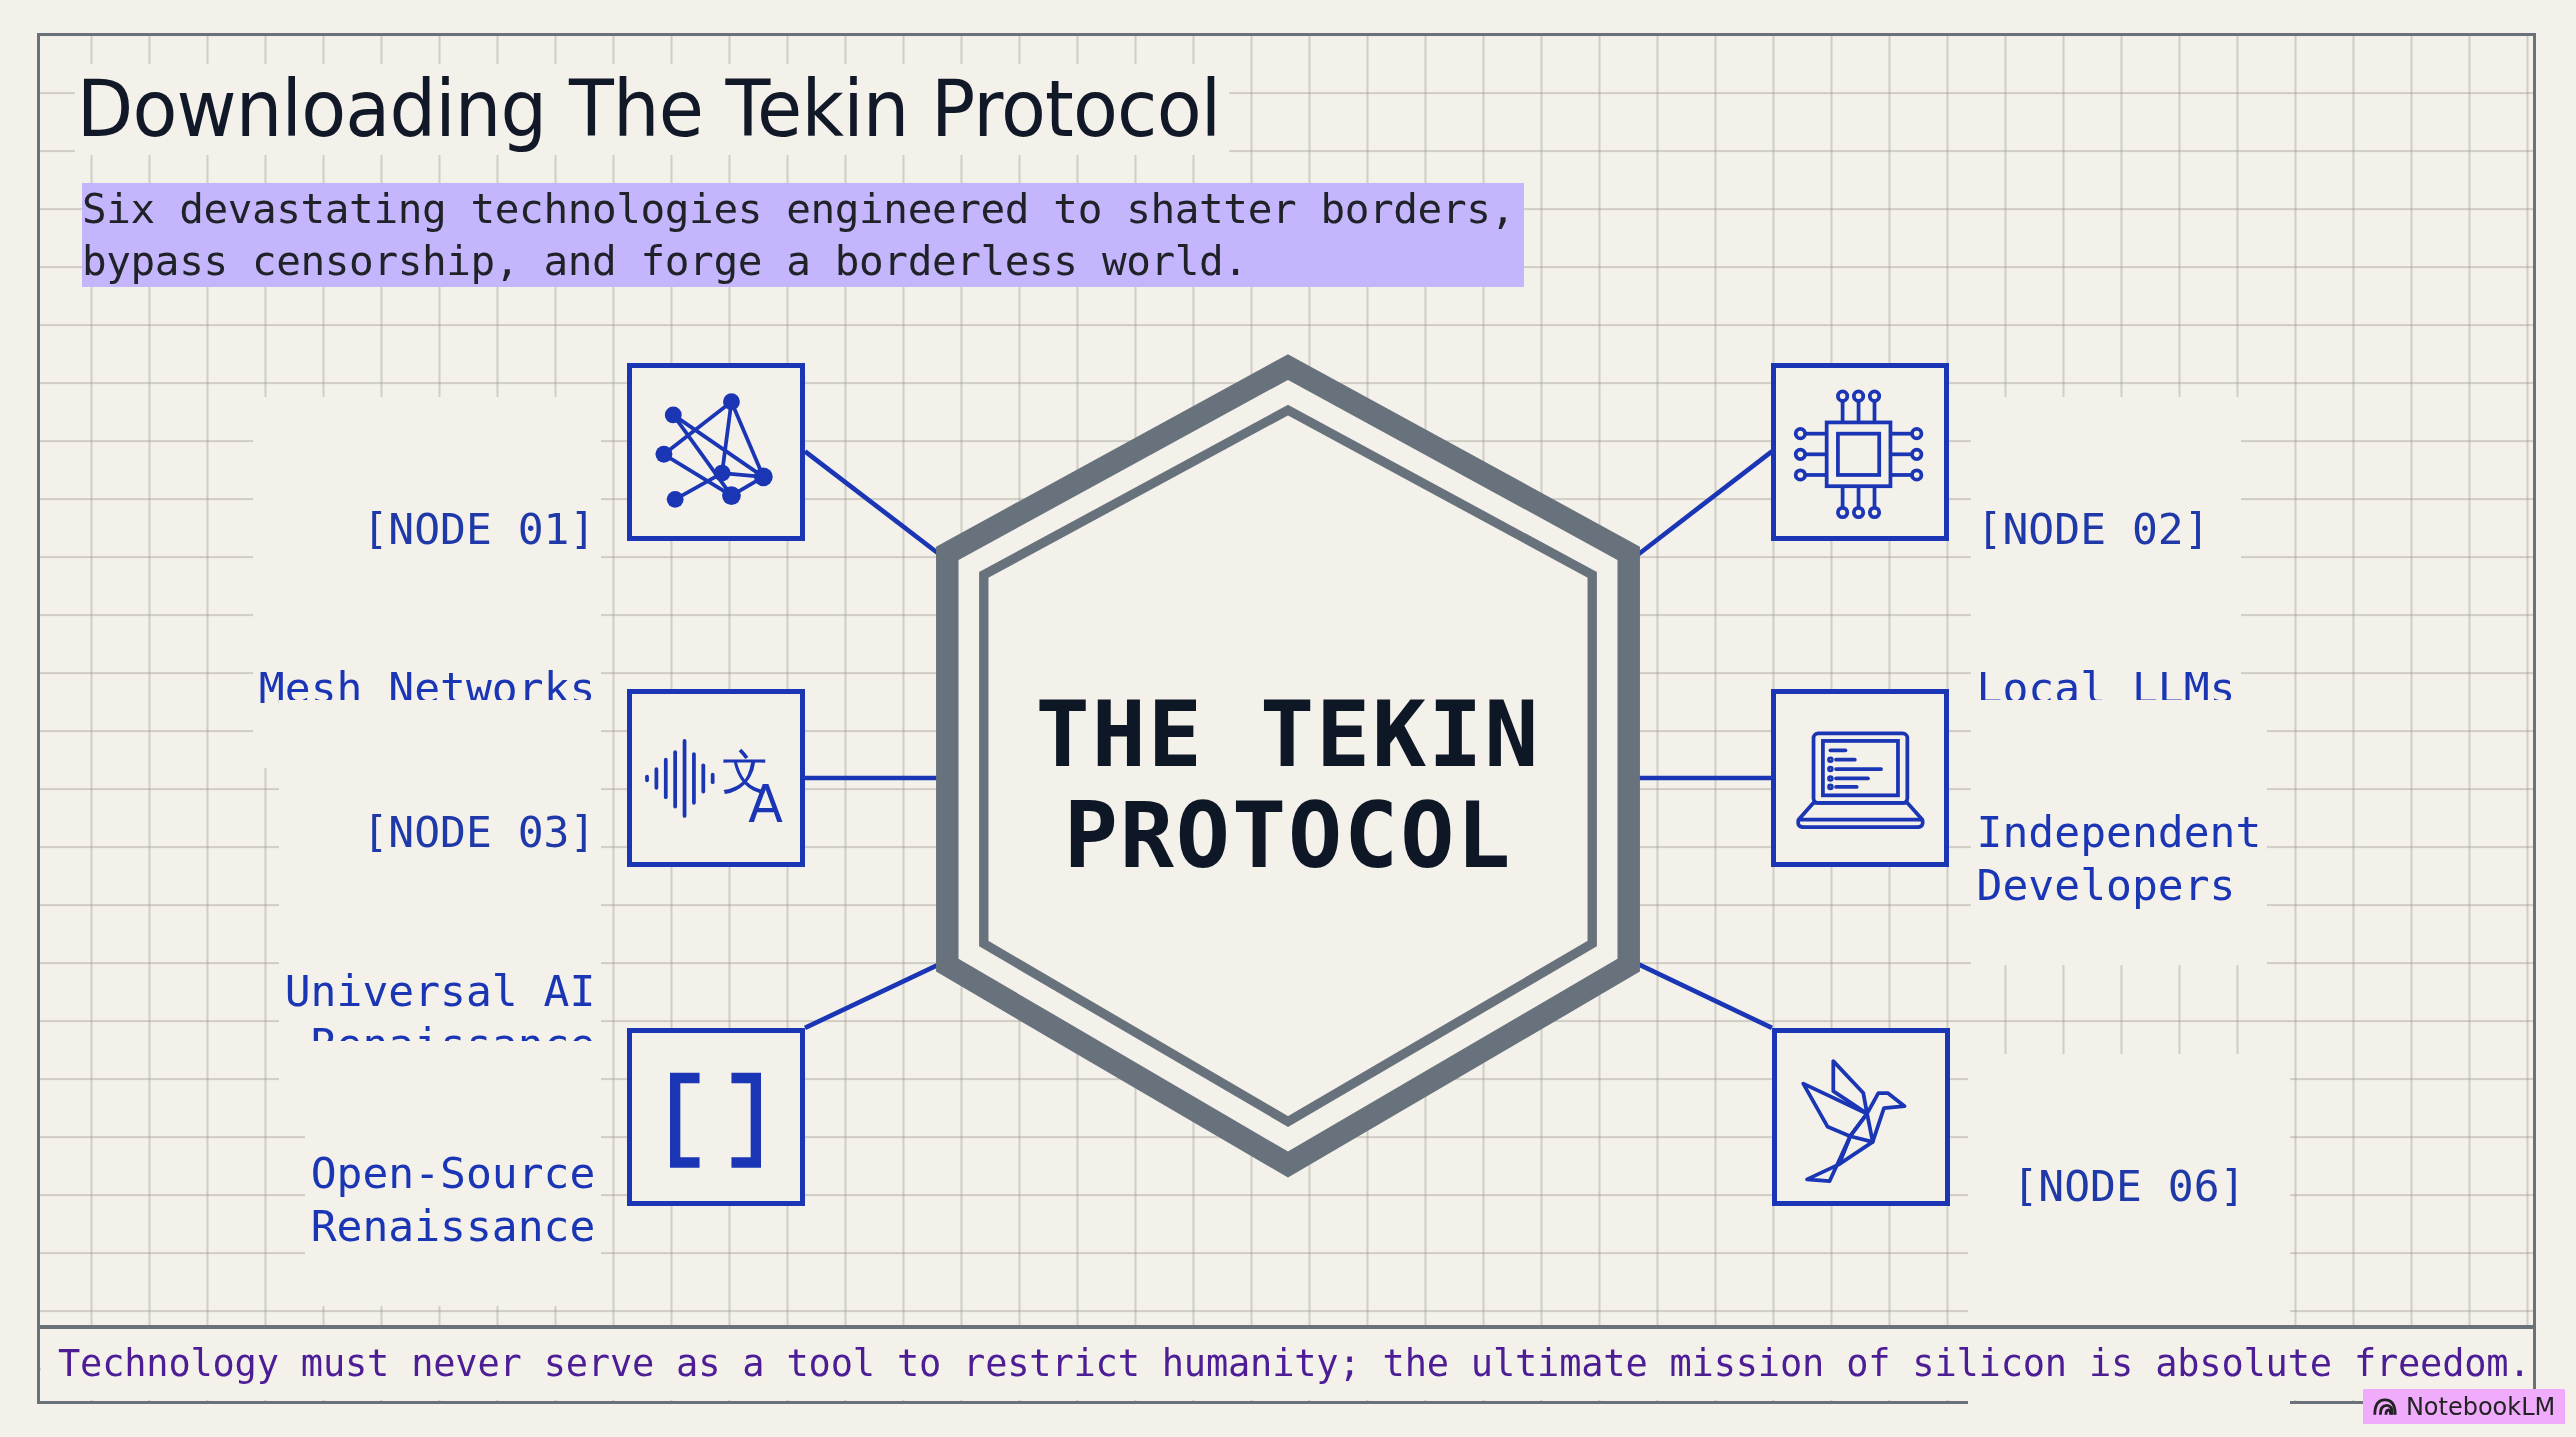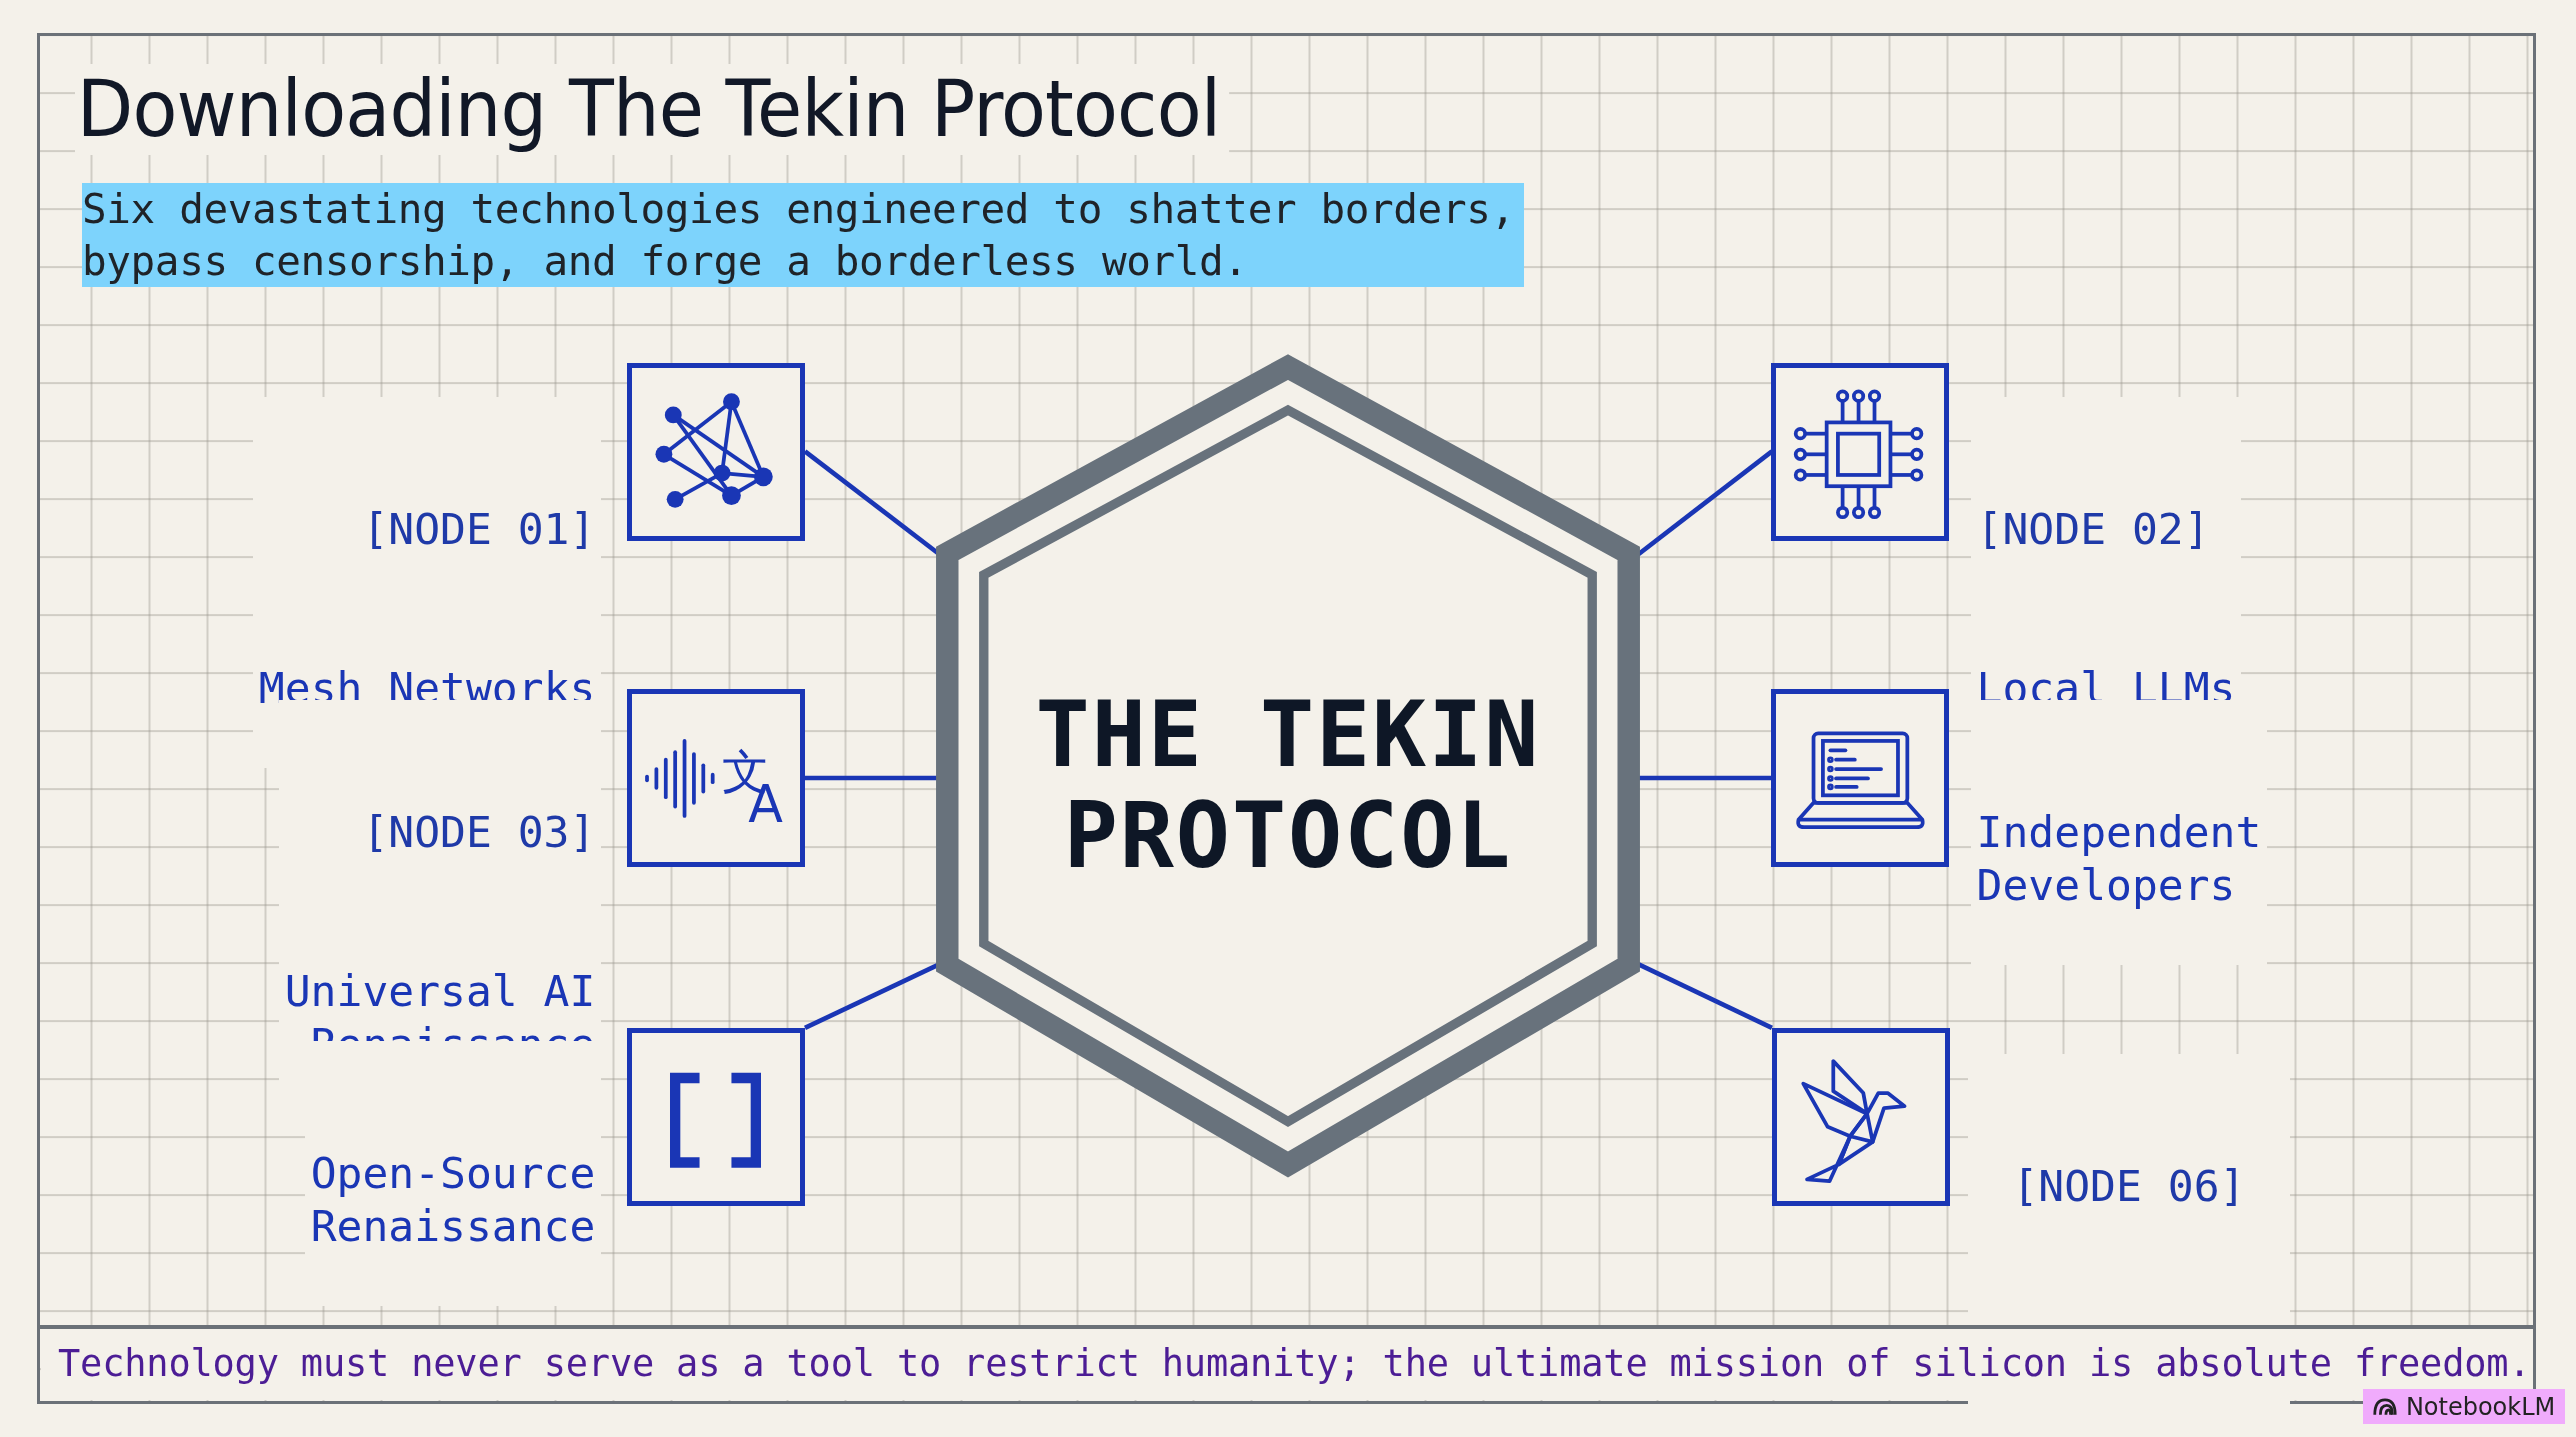--- a/index.html
+++ b/index.html
@@ -21,21 +21,21 @@
   .title {
     position: absolute; left: 75px; top: 64px; margin: 0;
     font-family: "DejaVu Sans", "Liberation Sans", sans-serif;
     font-weight: normal; font-size: 79px; color: #111827; letter-spacing: -0.9px;
     background: #f4f1ea; padding: 0 9.4px 0 1.9px; line-height: 1.15;
     transform: scaleX(0.93); transform-origin: left center;
   }
   .subtitle {
     position: absolute; left: 82px; top: 183px; margin: 0;
     font-size: 41px; line-height: 52px; color: #1f2328; white-space: pre;
-    background: #7dd3fc; padding-right: 9.4px; letter-spacing: -0.4px;
+    background: #c4b5fd; padding-right: 9.4px; letter-spacing: -0.4px;
   }
   svg.diagram { position: absolute; left: 0; top: 0; }
   .center-text {
     position: absolute; left: 1007px; top: 660px; width: 562px;
     text-align: center; font-weight: bold; font-size: 90px; line-height: 101px;
     color: #0e1726; letter-spacing: 1.9px; margin-top: 24px;
   }
   .node-box {
     position: absolute; width: 178px; height: 178px; box-sizing: border-box;
     border: 5.6px solid #1a36b5; background: #f4f1ea;

